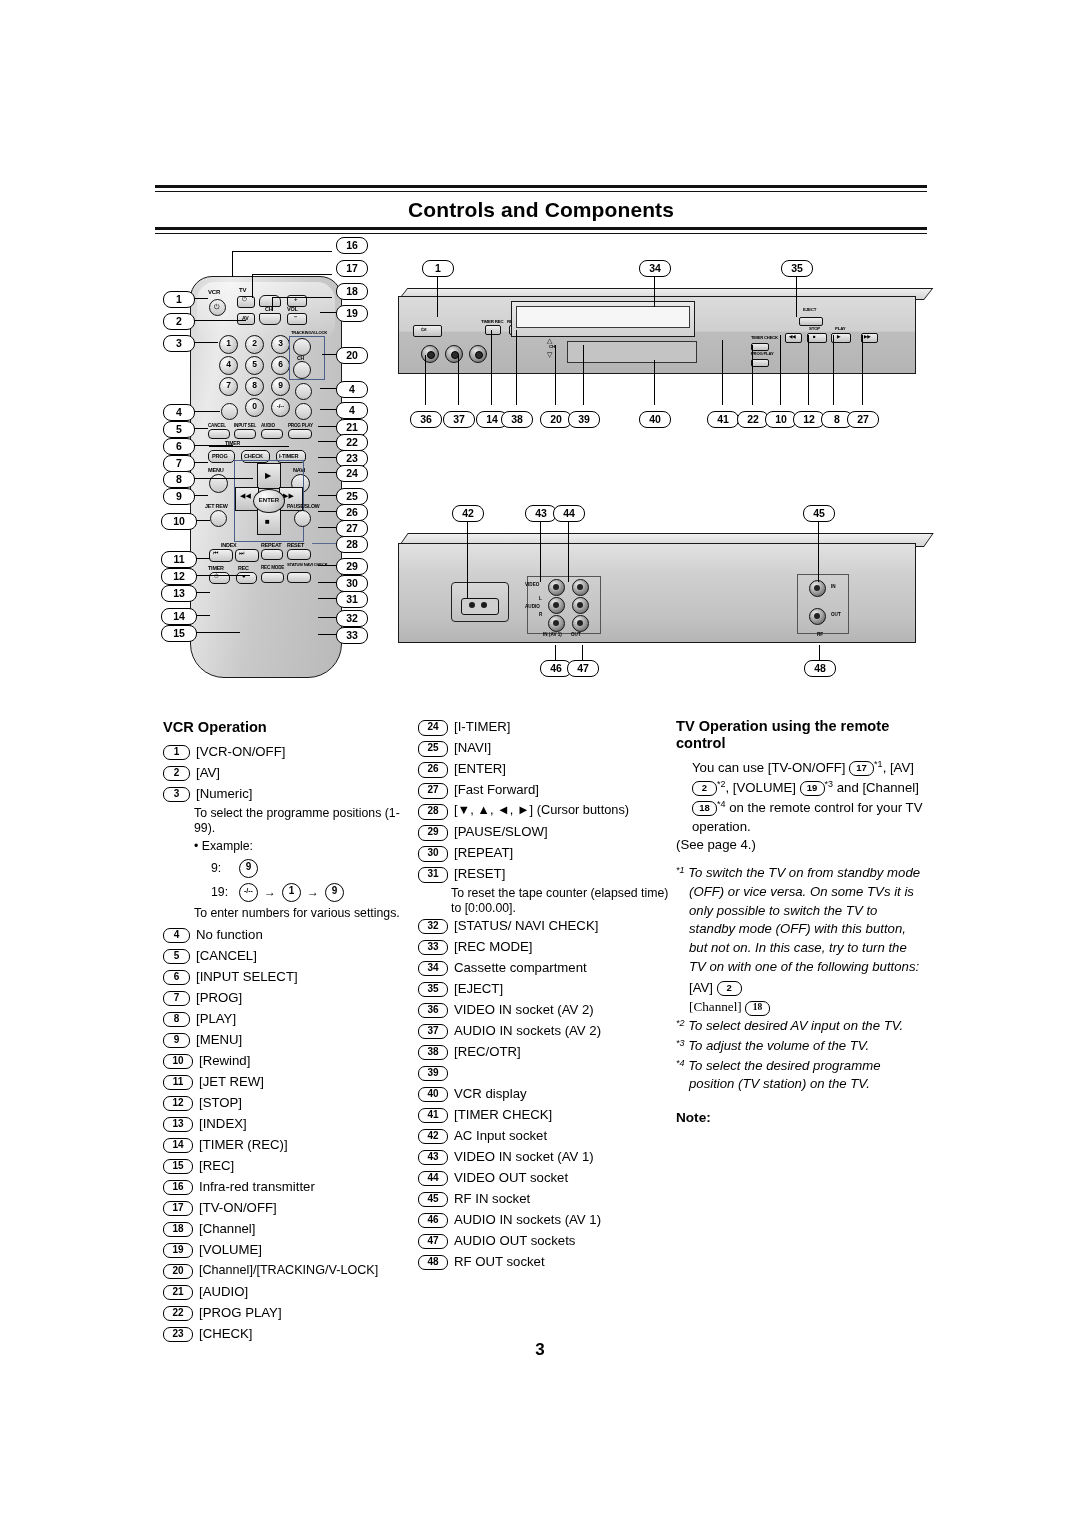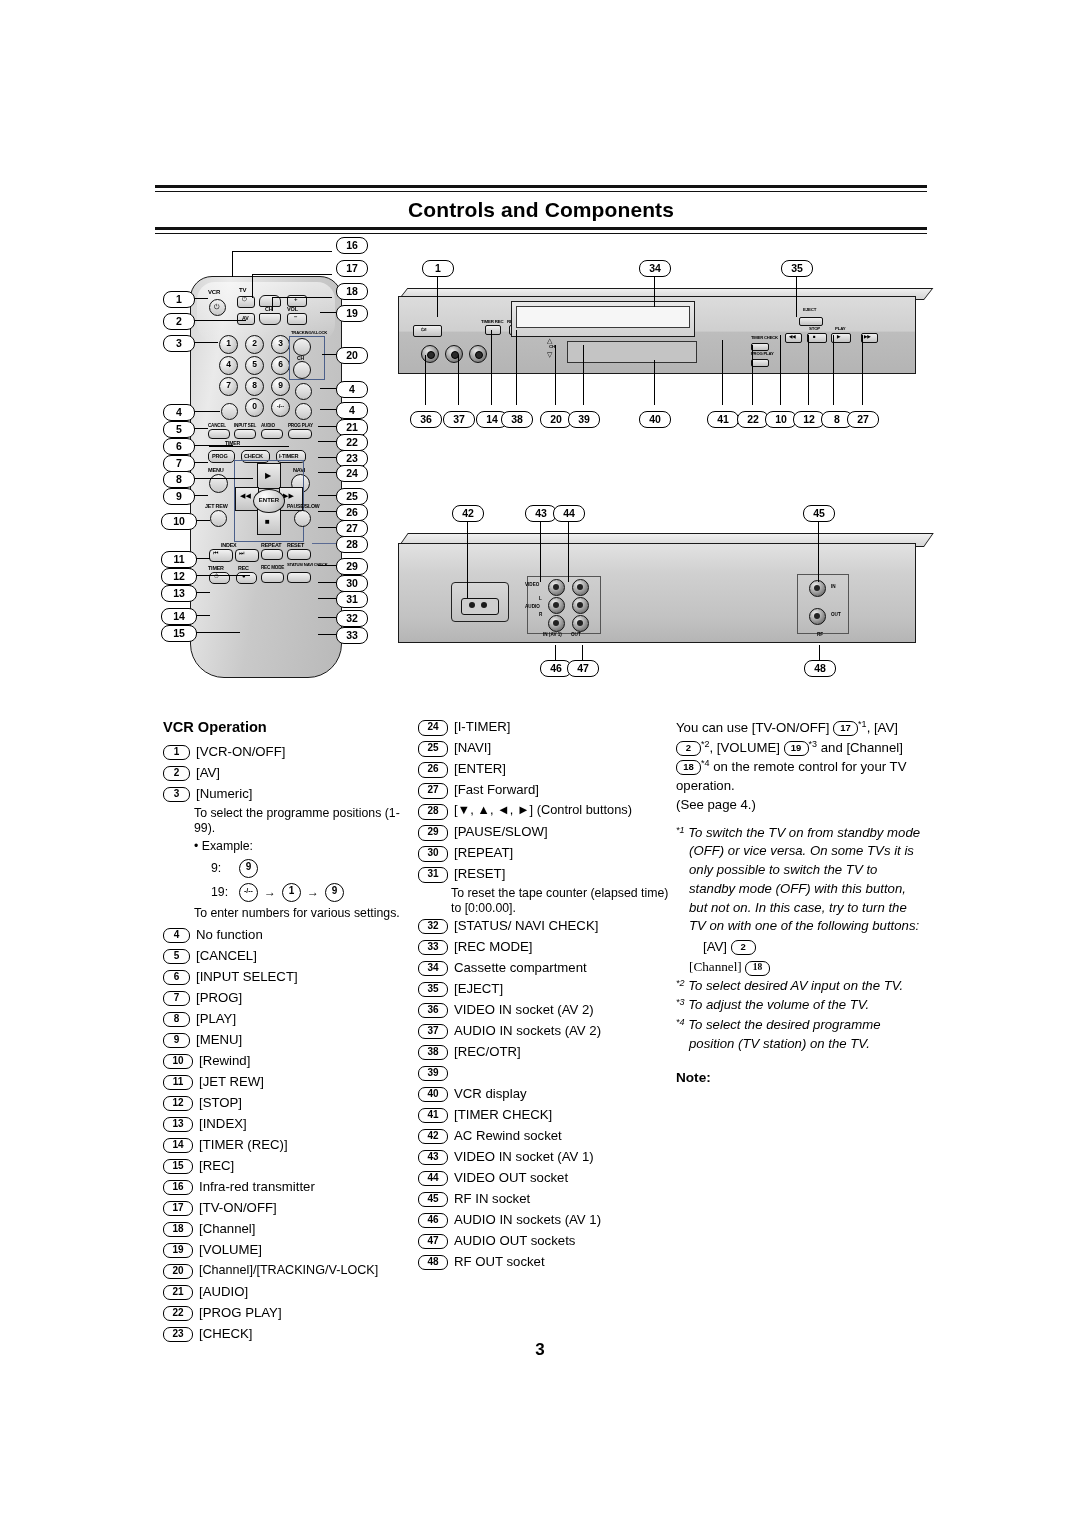--- a/index.html
+++ b/index.html
@@ -581,21 +581,21 @@
     <div class="row">
       <div class="num w">26</div>
       <div class="txt">[ENTER]</div>
     </div>
     <div class="row">
       <div class="num w">27</div>
       <div class="txt">[Fast Forward]</div>
     </div>
     <div class="row">
       <div class="num w">28</div>
-      <div class="txt" style="font-size:12.8px;">[▼, ▲, ◄, ►] (Control buttons)</div>
+      <div class="txt" style="font-size:12.8px;">[▼, ▲, ◄, ►] (Cursor buttons)</div>
     </div>
     <div class="row">
       <div class="num w">29</div>
       <div class="txt">[PAUSE/SLOW]</div>
     </div>
     <div class="row">
       <div class="num w">30</div>
       <div class="txt">[REPEAT]</div>
     </div>
     <div class="row">
@@ -638,21 +638,21 @@
     <div class="row">
       <div class="num w">40</div>
       <div class="txt">VCR display</div>
     </div>
     <div class="row">
       <div class="num w">41</div>
       <div class="txt">[TIMER CHECK]</div>
     </div>
     <div class="row">
       <div class="num w">42</div>
-      <div class="txt">AC Rewind socket</div>
+      <div class="txt">AC Input socket</div>
     </div>
     <div class="row">
       <div class="num w">43</div>
       <div class="txt">VIDEO IN socket (AV 1)</div>
     </div>
     <div class="row">
       <div class="num w">44</div>
       <div class="txt">VIDEO OUT socket</div>
     </div>
     <div class="row">
@@ -667,39 +667,40 @@
       <div class="num w">47</div>
       <div class="txt">AUDIO OUT sockets</div>
     </div>
     <div class="row">
       <div class="num w">48</div>
       <div class="txt">RF OUT socket</div>
     </div>
   </div>
 
   <div class="col" style="left:676px;top:718px;width:250px;">
-
-    <div style="font-size:13.2px;line-height:1.42;">
+    <h2 style="line-height:1.18;">TV Operation using the remote control</h2>
+
+    <div style="font-size:13.2px;line-height:1.42;margin-left:16px;">
       <span>You can use [TV-ON/OFF]</span>
       <span class="inum">17</span><span class="sup">*1</span><span>, [AV]</span>
       <span class="inum">2</span><span class="sup">*2</span><span>, [VOLUME]</span>
       <span class="inum">19</span><span class="sup">*3</span>
       <span>and [Channel]</span>
       <span class="inum">18</span><span class="sup">*4</span>
       <span>on the remote control for your TV operation.</span>
     </div>
     <div style="font-size:13.2px;line-height:1.42;">(See page 4.)</div>
 
     <div style="height:9px;"></div>
 
     <div class="ft" style="line-height:1.42;">
       <span class="sup" style="vertical-align:4px;">*1</span>
       <span>To switch the TV on from standby mode (OFF) or vice versa. On some TVs it is only possible to switch the TV to standby mode (OFF) with this button, but not on. In this case, try to turn the TV on with one of the following buttons:</span>
     </div>
-    <div style="margin-left:27px;line-height:1.5;">
+    <div style="margin-left:13px;line-height:1.5;">
       <span>[AV]</span>
       <span class="inum">2</span>
     </div>
     <div style="margin-left:13px;line-height:1.5;font-family:Liberation Serif, serif;">
       <span>[Channel]</span>
       <span class="inum">18</span>
     </div>
 
     <div class="ft" style="line-height:1.42;">
       <span class="sup" style="vertical-align:4px;">*2</span>

